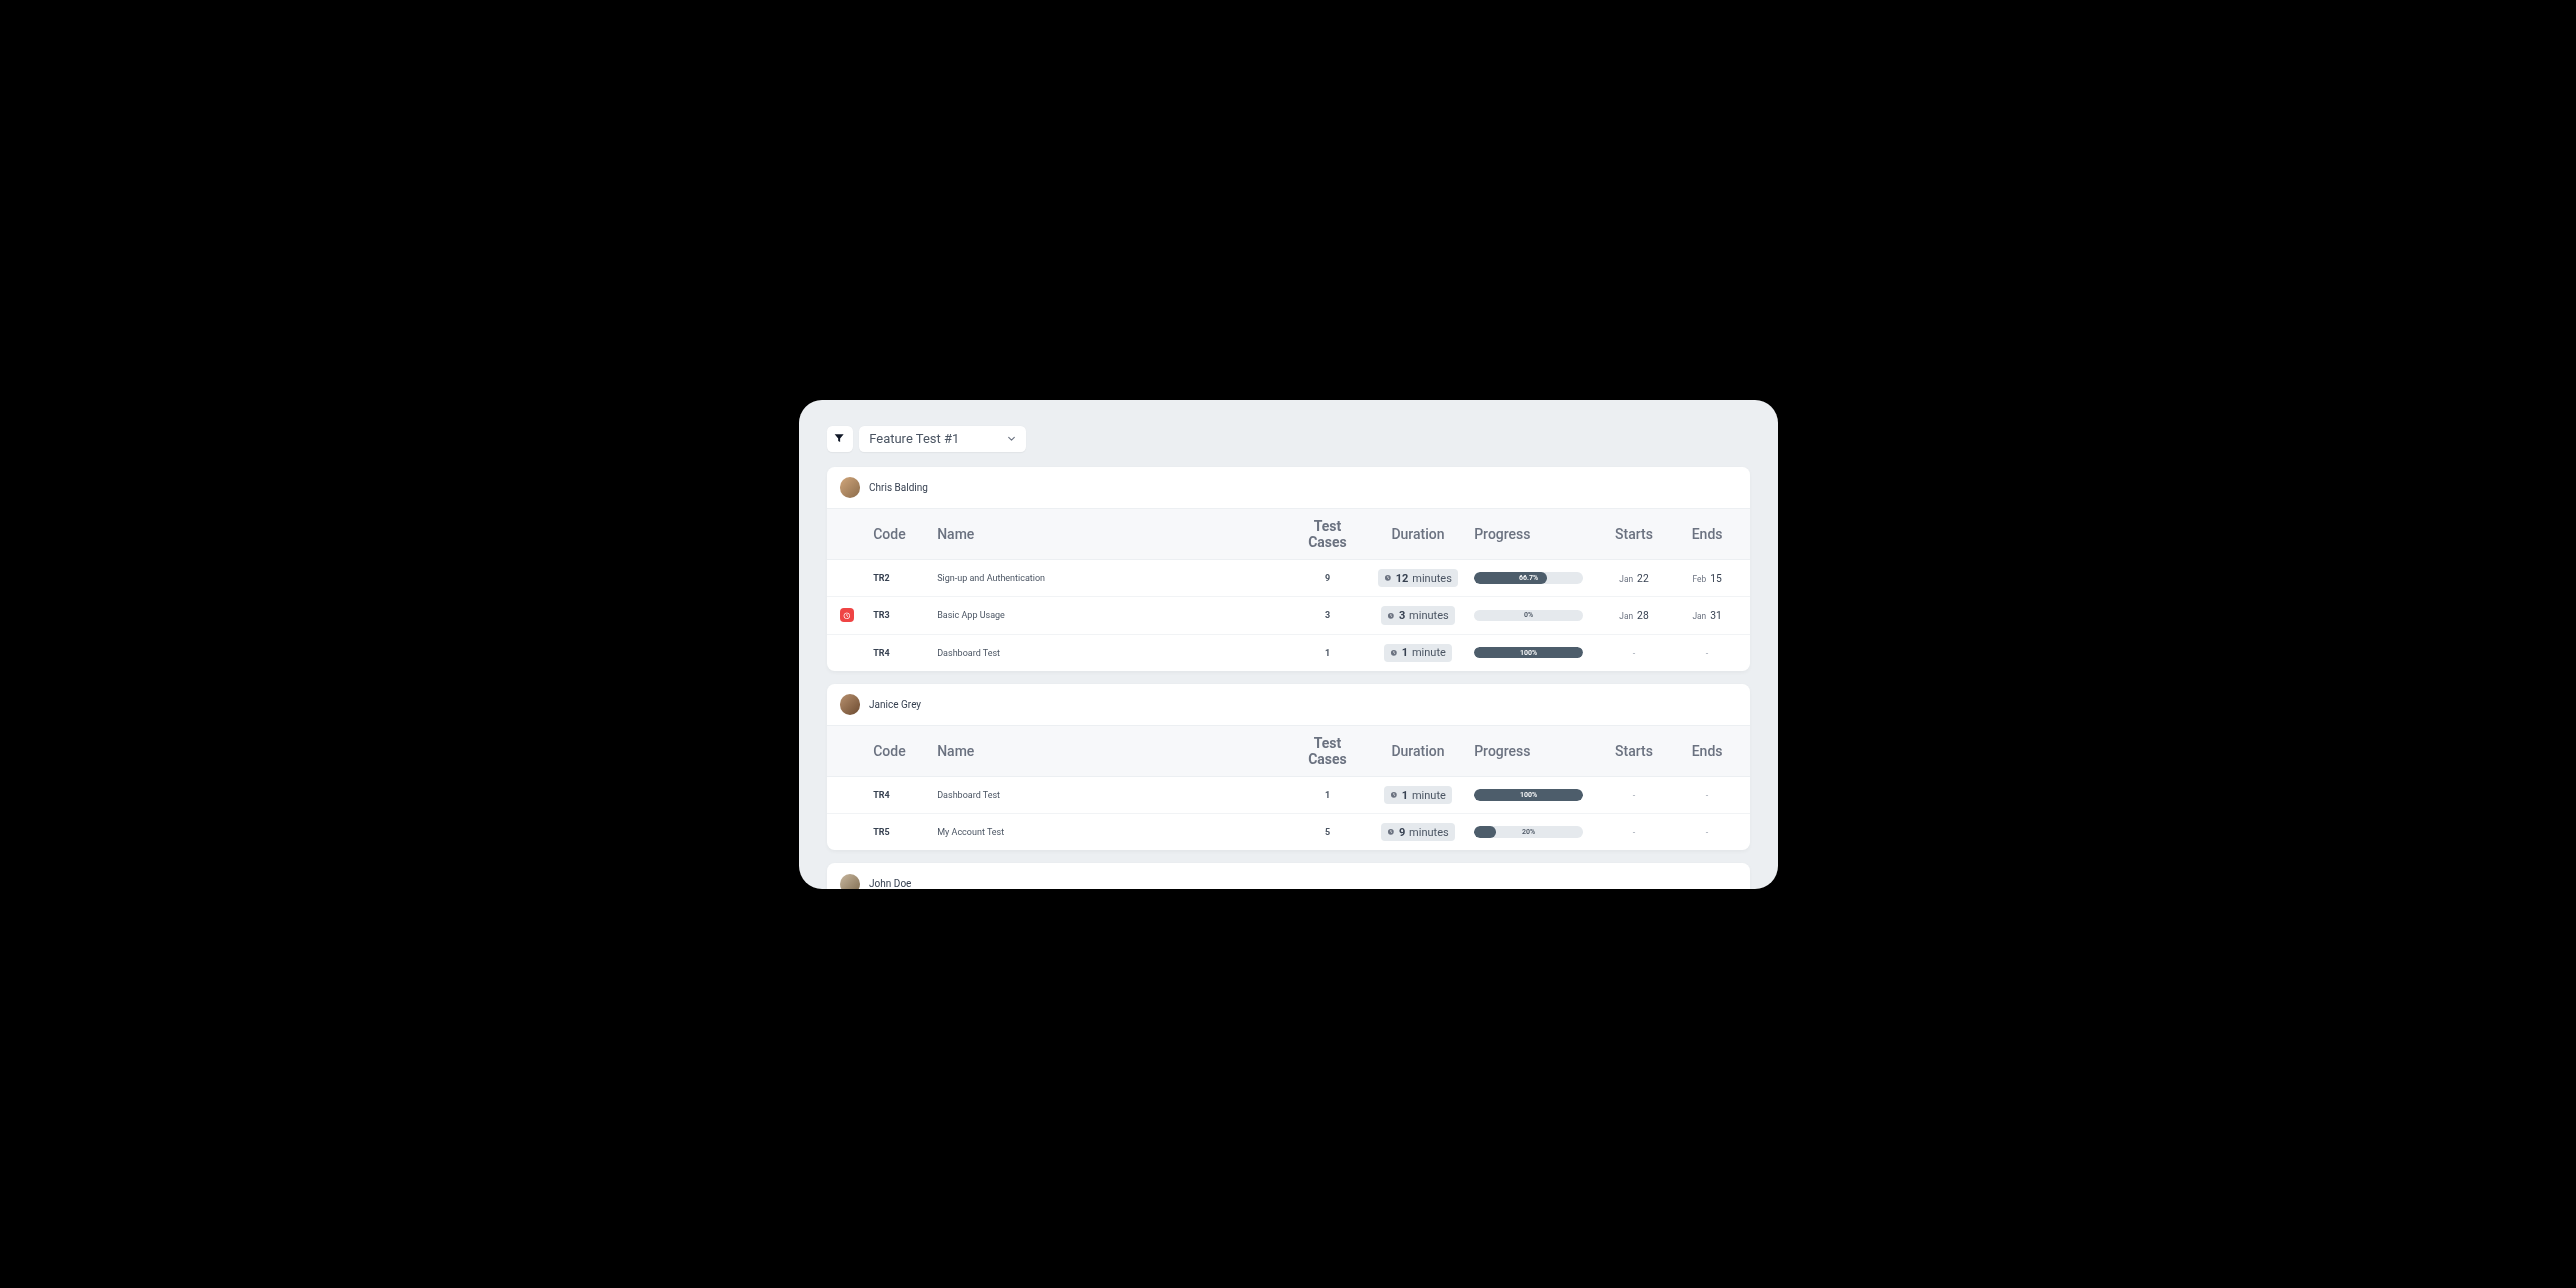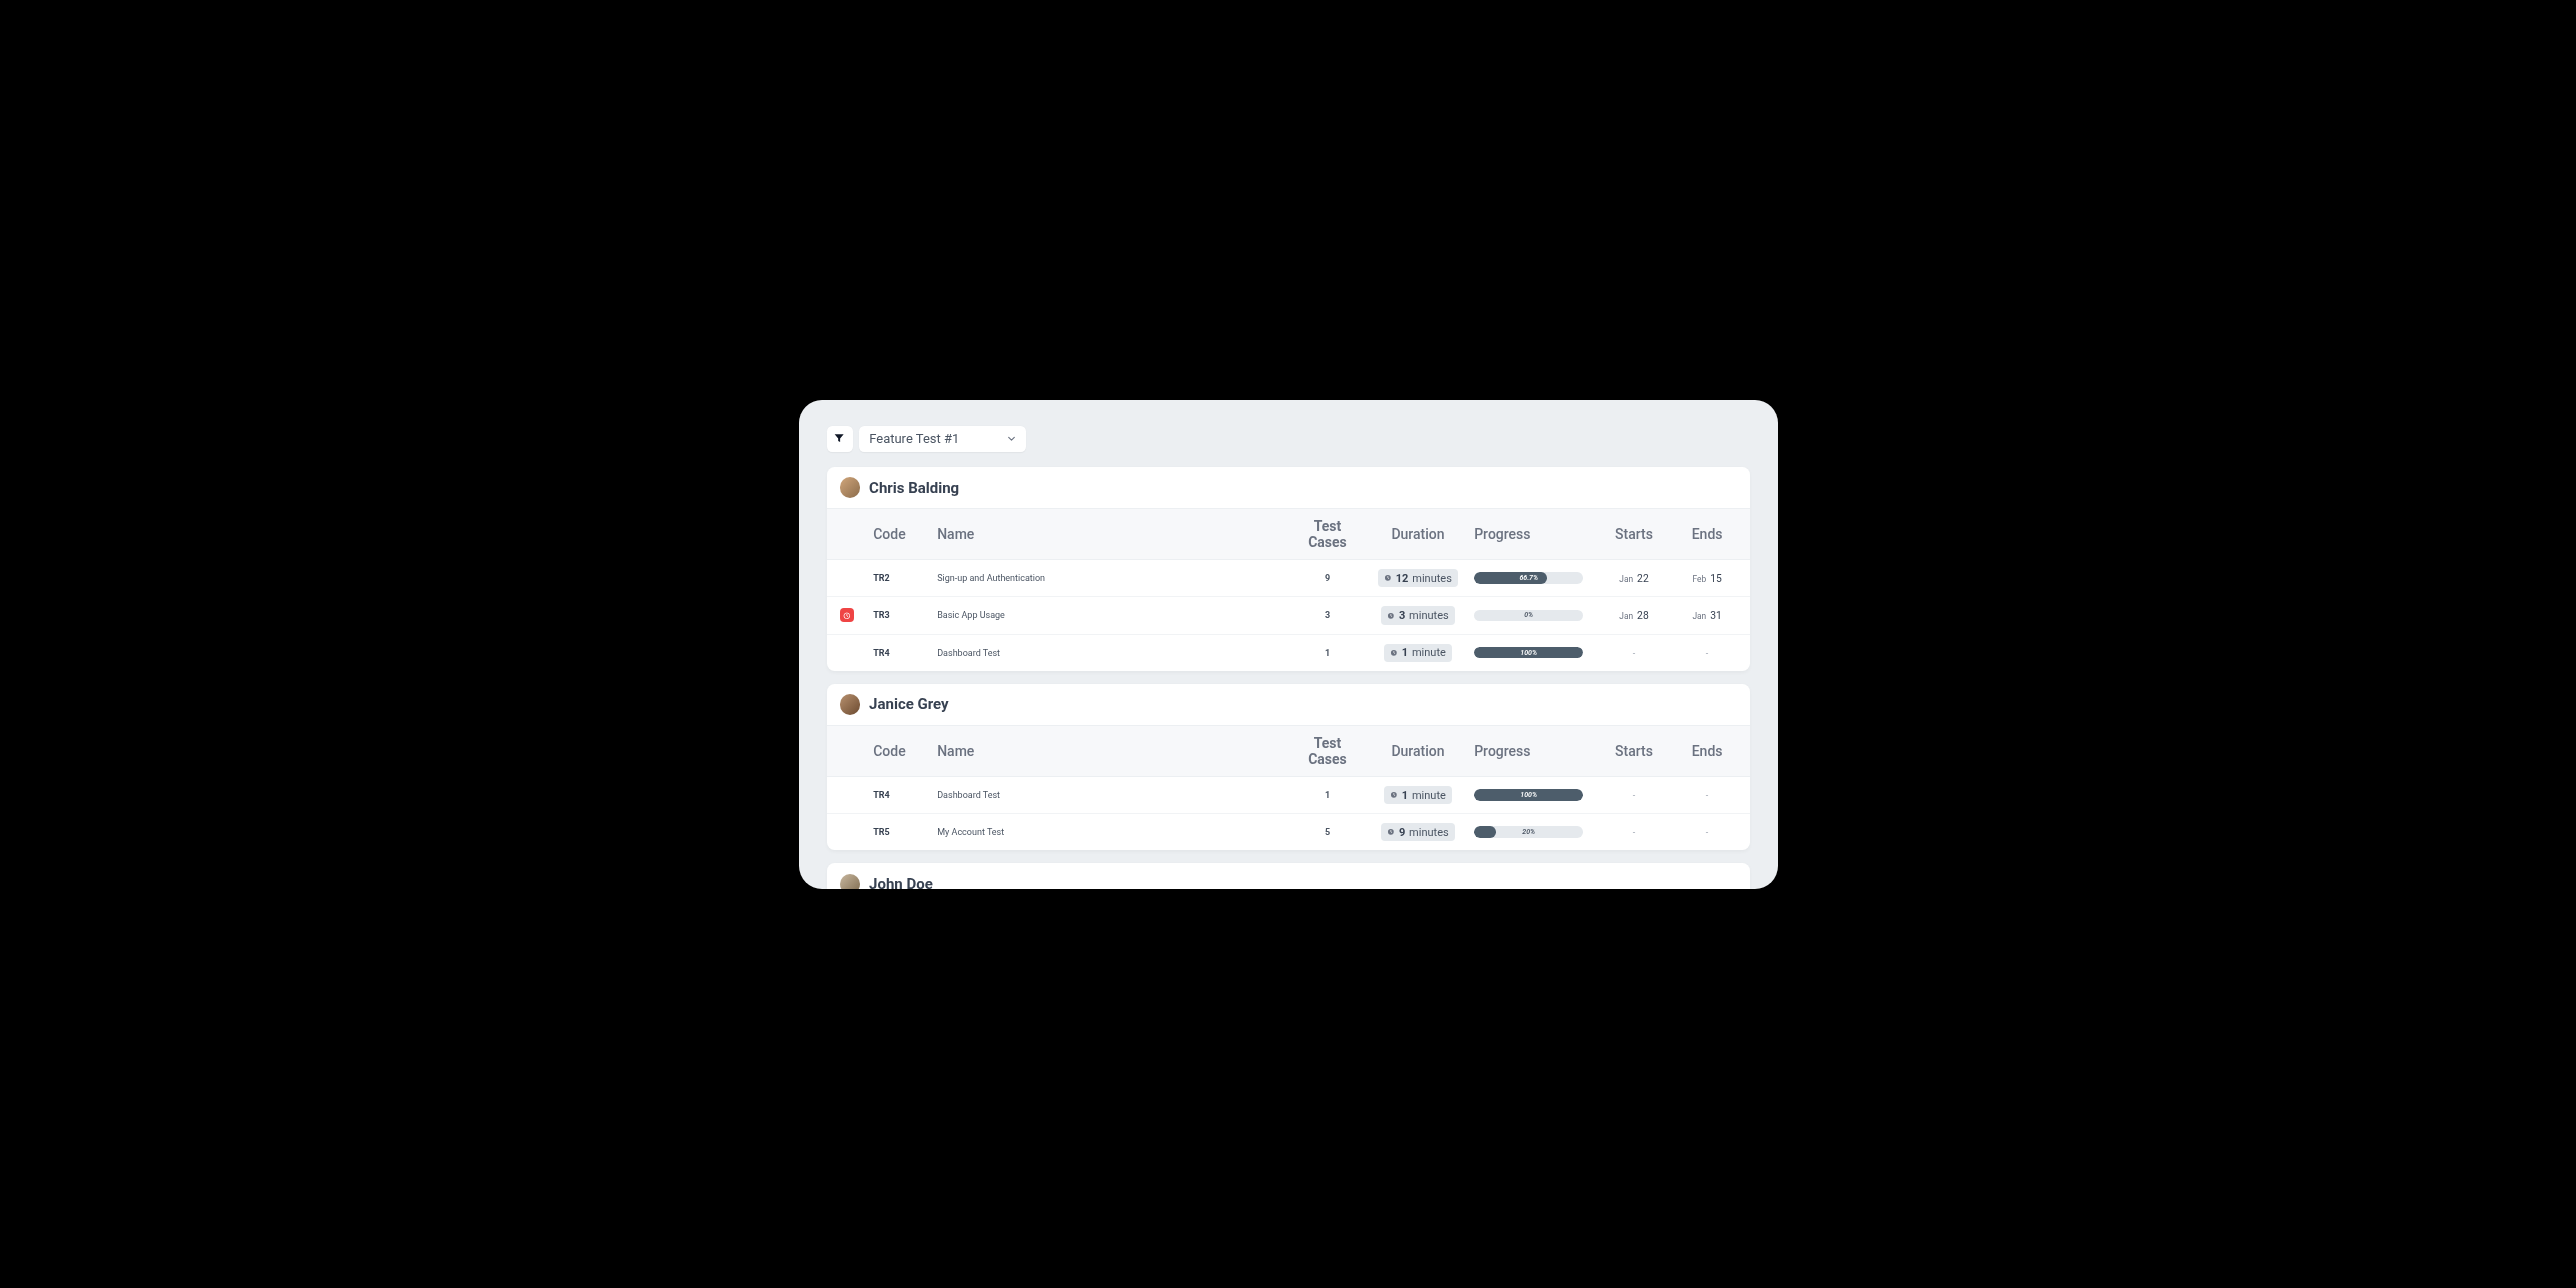--- a/index.html
+++ b/index.html
@@ -74,23 +74,23 @@
     .avatar {
       width: 20.6px;
       height: 20.6px;
       border-radius: 50%;
       background: linear-gradient(135deg, #d1a77c, #8b6b4a);
       flex-shrink: 0;
     }
     .avatar.female { background: linear-gradient(135deg, #b8916f, #6b4a30); }
     .avatar.male2 { background: linear-gradient(135deg, #c9b8a0, #7d6a4e); }
     .user-name {
-      font-weight: 700;
+      font-weight: 400;
       color: #374151;
-      font-size: 15px;
+      font-size: 10px;
     }
     table {
       width: 100%;
       border-collapse: collapse;
     }
     thead th {
       background: #f7f8fa;
       color: #6b7280;
       font-weight: 500;
       font-size: 14px;
@@ -152,21 +152,20 @@
     }
     .progress-label {
       position: absolute;
       inset: 0;
       display: flex;
       align-items: center;
       justify-content: center;
       font-size: 7px;
       font-weight: 600;
       color: #fff;
-      font-style: italic;
     }
     .progress-label.dark { color: #4b5563; }
     .date .month { font-size: 8.4px; color: #6b7280; }
     .date .day { font-weight: 400; color: #374151; font-size: 10.3px; margin-left: 4px; }
     .dash { color: #9ca3af; }
     svg { display: block; }
   </style>
 </head>
 <body>
 

